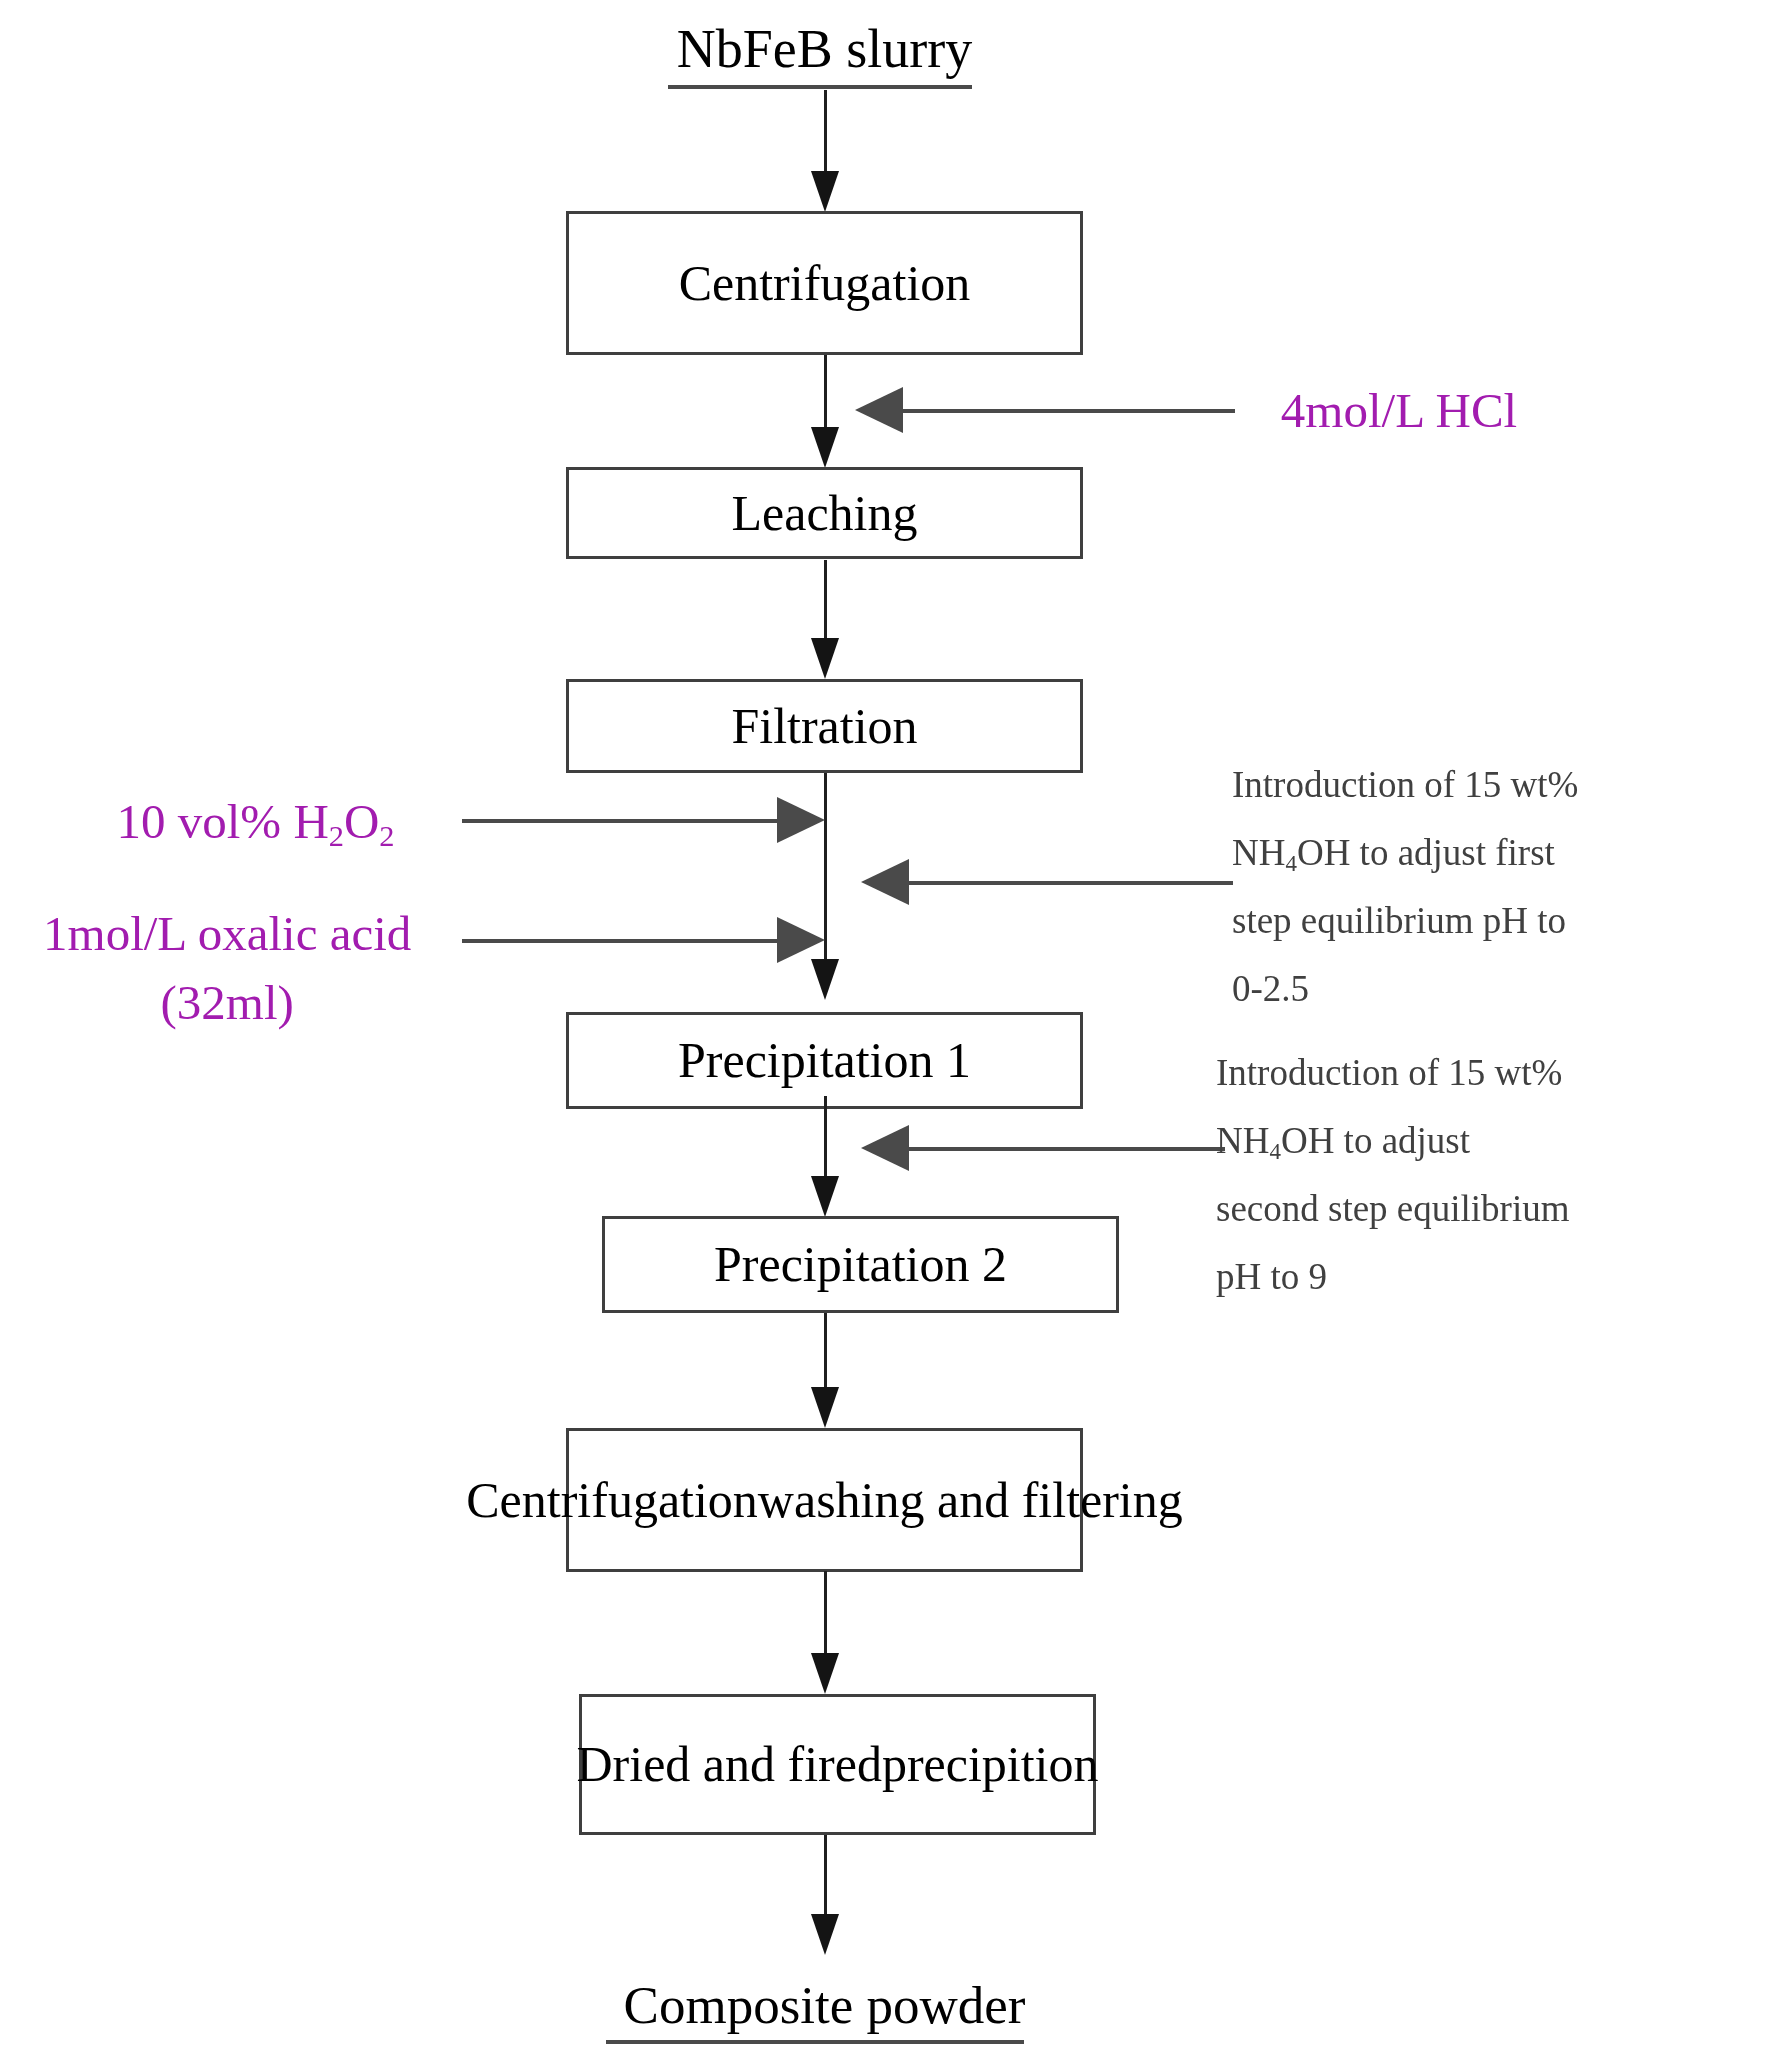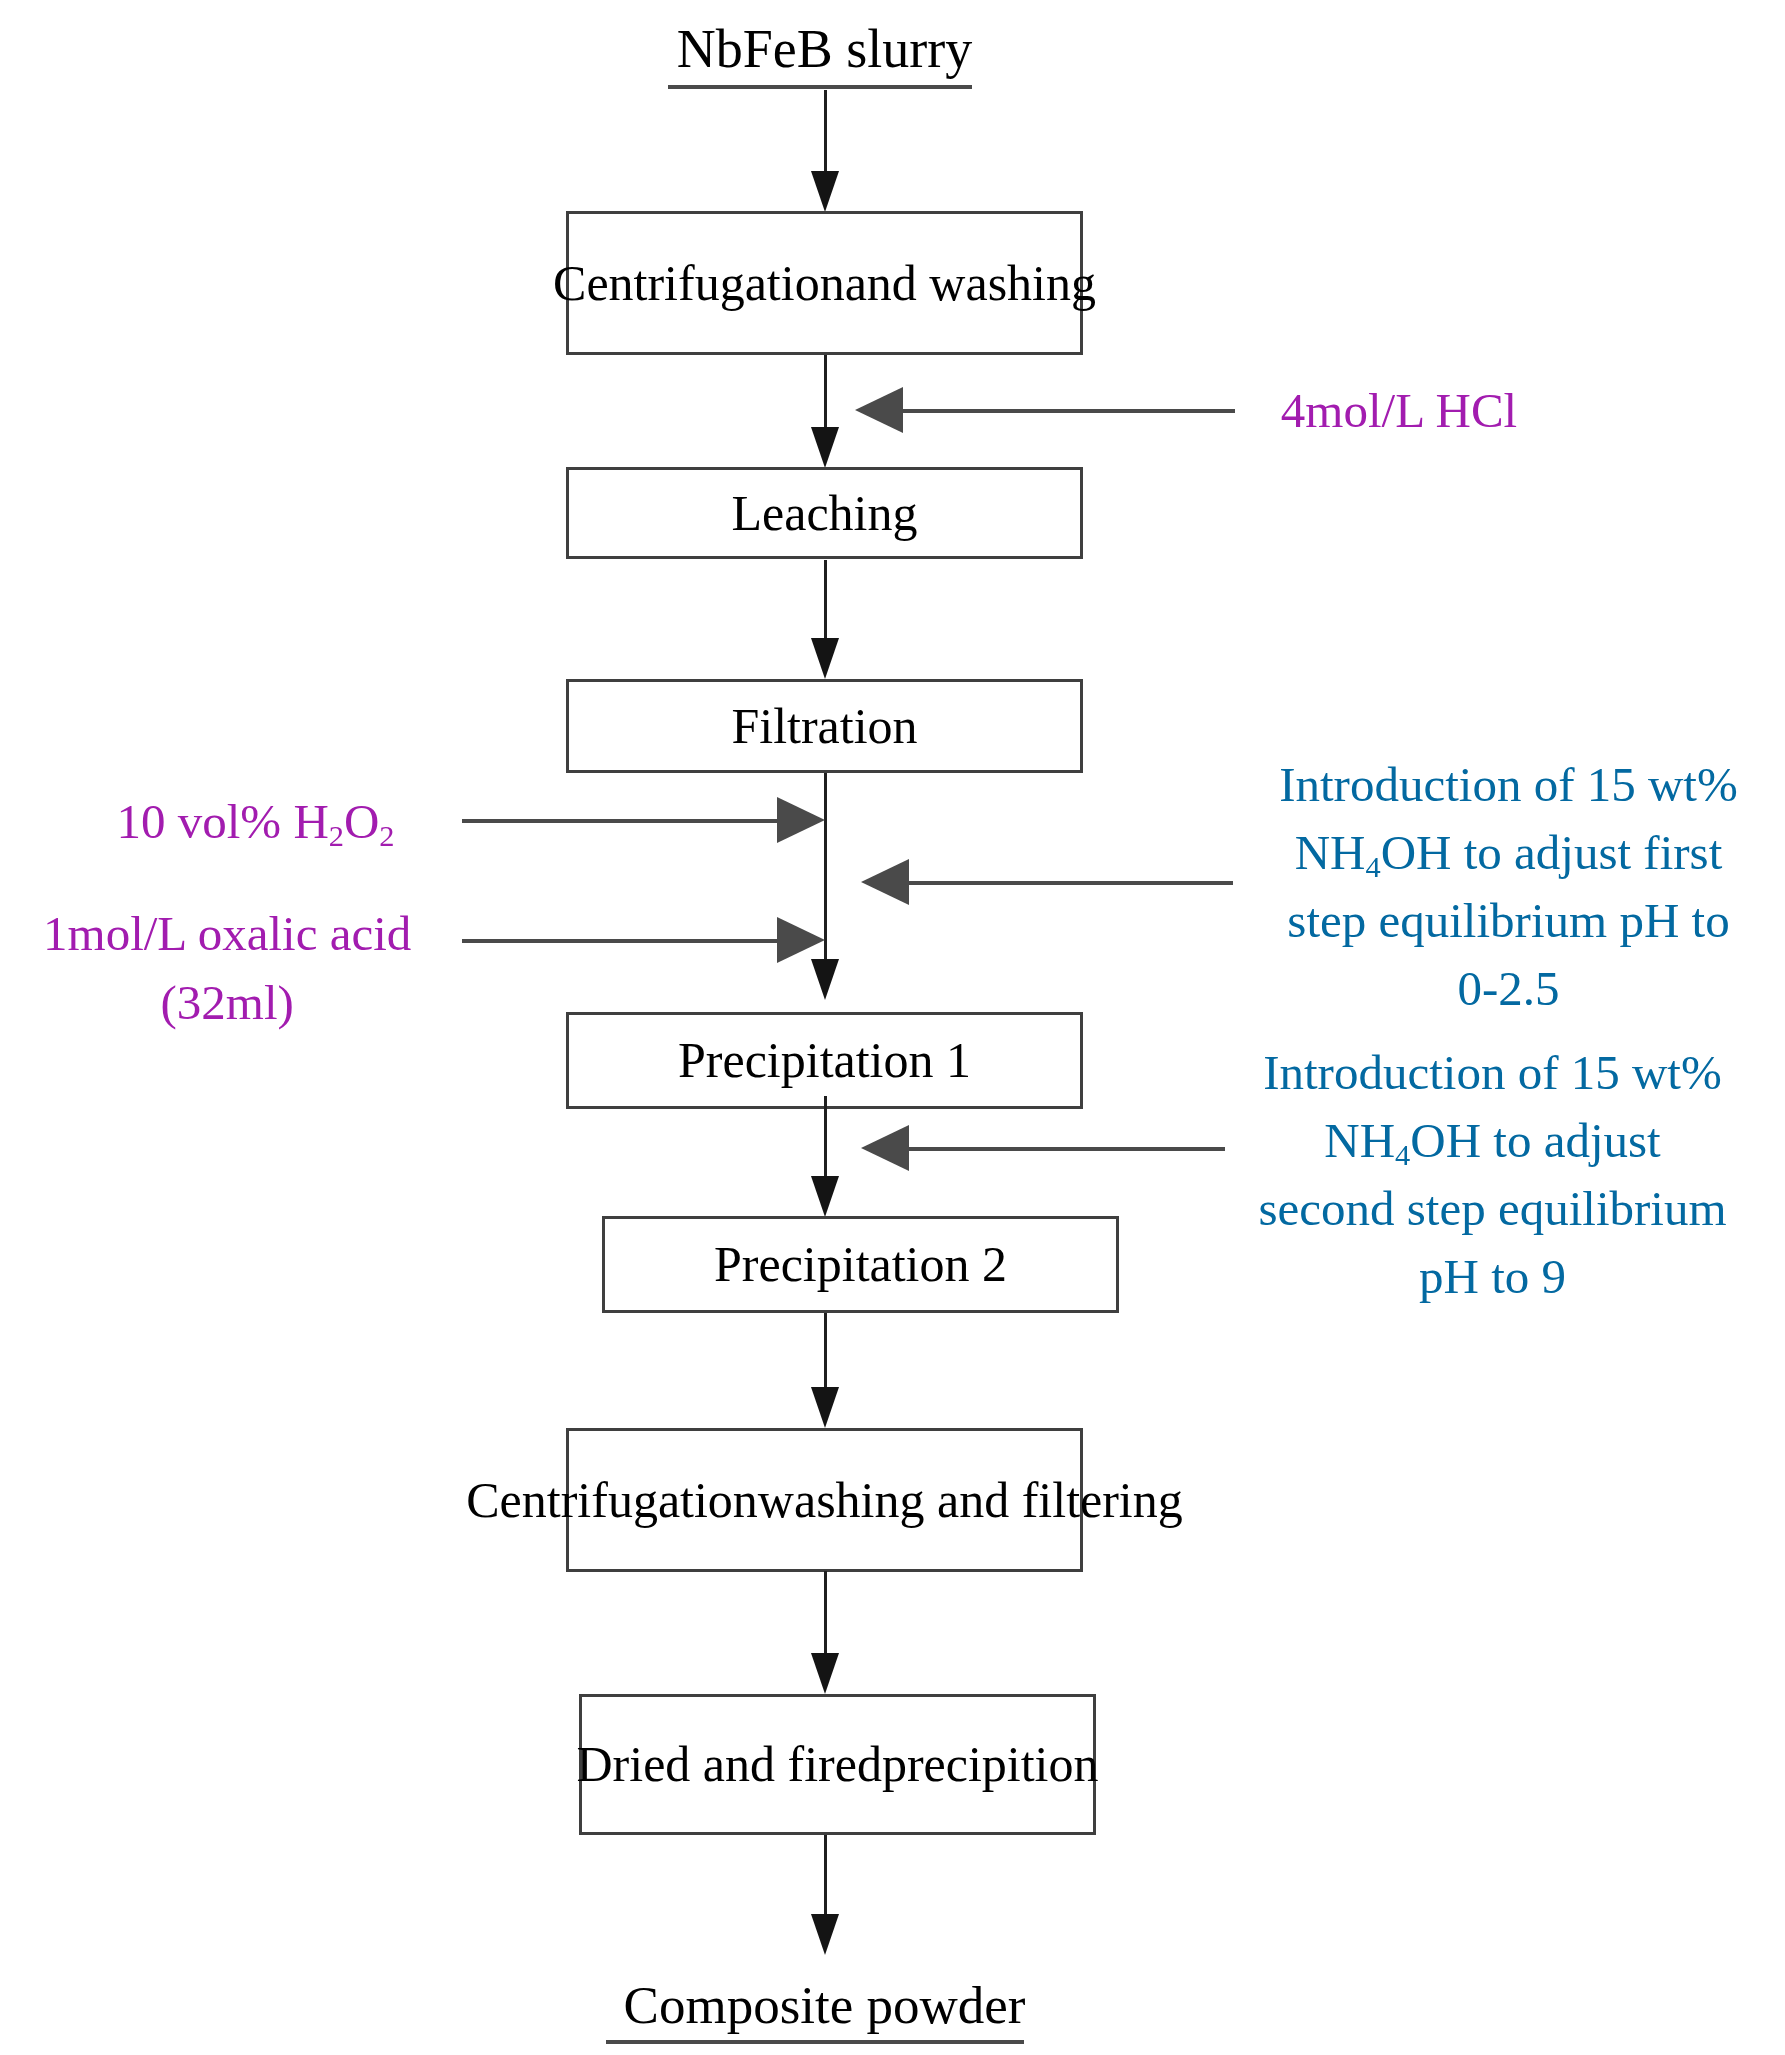--- a/index.html
+++ b/index.html
@@ -99,24 +99,24 @@
   .side-label {
     position: absolute;
     text-align: center;
     font-size: 49px;
     line-height: 69px;
     color: #a21caf;
   }
   .side-label .line { white-space: nowrap; }
   .annotation {
     position: absolute;
-    text-align: center;
-    font-size: 49px;
+    text-align: left;
+    font-size: 37px;
     line-height: 68px;
-    color: #0369a1;
+    color: #404040;
   }
   .annotation .line { white-space: nowrap; }
 
   sub {
     font-size: 62%;
     line-height: 0;
     vertical-align: -0.25em;
   }
 </style>
 </head>
@@ -125,21 +125,20 @@
 <div class="canvas">
 
   <div class="terminal" style="left:553px; top:14.6px; width:543px;">NbFeB slurry</div>
   <div class="underline" style="left:668px; top:85px; width:304px;"></div>
 
   <div class="vline" style="top:90px; height:82px;"></div>
   <div class="head-down" style="top:171px;"></div>
 
   <div class="box" style="top:211px; height:144px;">
     <div class="line">Centrifugation</div>
-    <div class="line">and washing</div>
   </div>
 
   <div class="vline" style="top:355px; height:73px;"></div>
   <div class="head-down" style="top:427px;"></div>
   <div class="head-left" style="left:855px; top:387px;"></div>
   <div class="hshaft" style="left:901px; top:409px; width:334px;"></div>
   <div class="side-label" style="left:1253px; top:376px; width:292px;">
     <div class="line">4mol/L HCl</div>
   </div>
 

